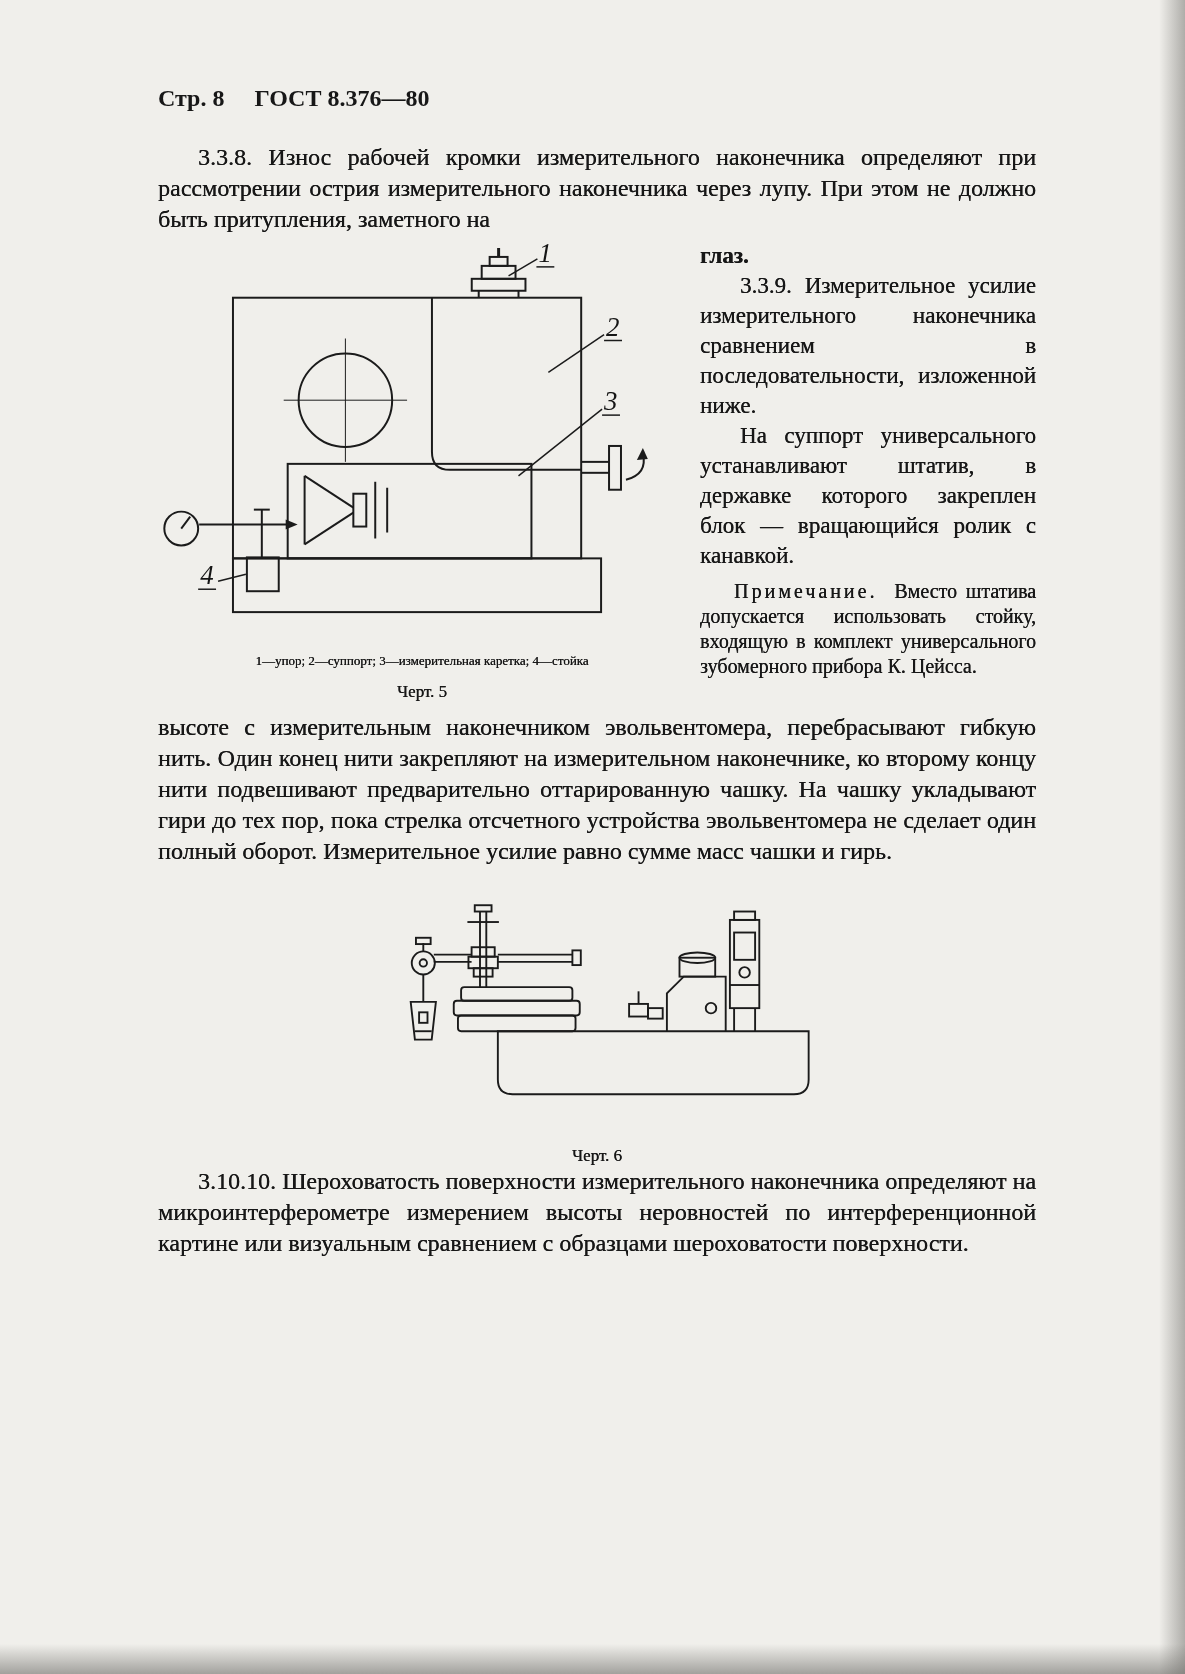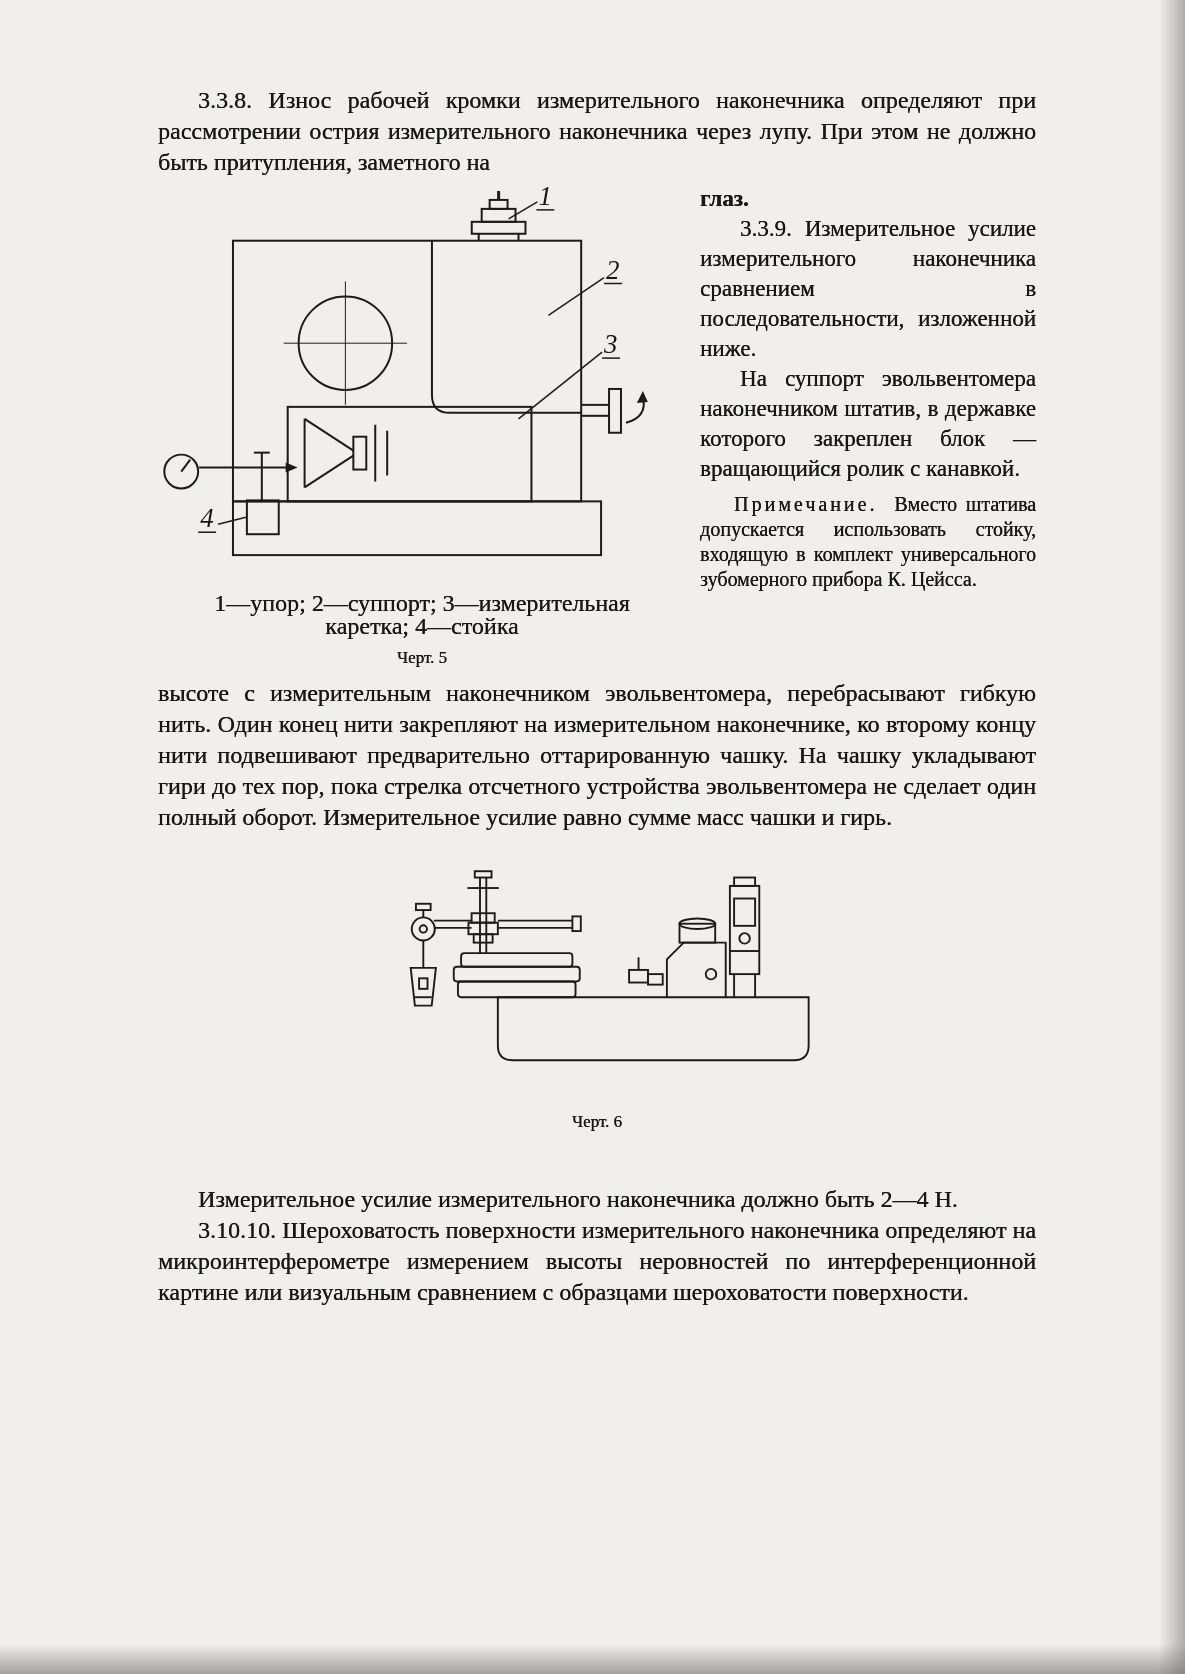--- a/index.html
+++ b/index.html
@@ -33,41 +33,45 @@
   .col-left { flex:none; width:528px; }
   .col-right { flex:1; }
   .col-right .body { font-size:23px; line-height:30px; }
   .glaz { font-weight:bold; }
   .note {
     font-size:20px; line-height:25px; text-align:justify; text-indent:34px;
     margin-top:8px; text-shadow:0.3px 0 0 currentColor;
   }
   .note-label { letter-spacing:3px; margin-right:8px; }
   .fig-caption {
-    font-size:24px; line-height:23px; text-align:center;
+    font-size:13px; line-height:23px; text-align:center;
     margin-top:16px; padding:0 24px; text-shadow:0.2px 0 0 currentColor;
   }
   .fig-label {
     font-size:17px; text-align:center; margin-top:10px;
     text-shadow:0.3px 0 0 currentColor;
   }
   .fig5-svg { display:block; margin:2px 0 0 0; }
   .fig6-wrap { margin:36px 0 0 238px; width:420px; }
   .fig6-label { margin-top:34px; }
   .p-full { margin-top:10px; }
   .p-force { margin-top:52px; }
   svg text { font-family:"Liberation Serif","DejaVu Serif",serif; }
 </style>
 </head>
 <body>
 
 <div class="page">
 
   <div class="content">
 
+    <div class="doc-header">
+      <span>Стр. 8</span>
+      <span>ГОСТ 8.376—80</span>
+    </div>
 
     <p class="body indent">3.3.8. Износ рабочей кромки измерительного наконечника определяют при рассмотрении острия измерительного наконечника через лупу. При этом не должно быть притупления, заметного на</p>
 
     <div class="two-col">
 
       <div class="col-left">
         <svg class="fig5-svg" viewBox="0 0 530 392" width="528" height="390" xmlns="http://www.w3.org/2000/svg">
           <g fill="none" stroke="#1b1b1b" stroke-width="2">
 
             <rect x="75" y="317" width="370" height="54"></rect>
@@ -127,21 +131,21 @@
             <text x="42" y="343">4</text>
           </g>
         </svg>
         <p class="fig-caption">1—упор; 2—суппорт; 3—измерительная каретка; 4—стойка</p>
         <p class="fig-label">Черт. 5</p>
       </div>
 
       <div class="col-right">
         <p class="body glaz">глаз.</p>
         <p class="body indent">3.3.9. Измерительное усилие измерительного наконечника сравнением в последовательности, изложенной ниже.</p>
-        <p class="body indent">На суппорт эвольвентомера наконечником штатив, в державке которого закреплен блок — вращающийся ролик с канавкой.</p>
+        <p class="body indent">На суппорт универсального устанавливают штатив, в державке которого закреплен блок — вращающийся ролик с канавкой.</p>
         <p class="note">
           <span class="note-label">Примечание.</span>
           <span>Вместо штатива допускается использовать стойку, входящую в комплект универсального зубомерного прибора К. Цейсса.</span>
         </p>
       </div>
 
     </div>
 
     <p class="body p-full">высоте с измерительным наконечником эвольвентомера, перебрасывают гибкую нить. Один конец нити закрепляют на измерительном наконечнике, ко второму концу нити подвешивают предварительно оттарированную чашку. На чашку укладывают гири до тех пор, пока стрелка отсчетного устройства эвольвентомера не сделает один полный оборот. Измерительное усилие равно сумме масс чашки и гирь.</p>
 
@@ -194,20 +198,19 @@
           <rect x="322" y="28" width="20" height="26"></rect>
           <circle cx="332" cy="66" r="5"></circle>
           <line x1="318" y1="78" x2="346" y2="78"></line>
           <line x1="322" y1="100" x2="322" y2="122"></line>
           <line x1="342" y1="100" x2="342" y2="122"></line>
         </g>
       </svg>
     </div>
     <p class="fig-label fig6-label">Черт. 6</p>
 
-    <p class="body indent p-force">Измерительное усилие измерительного наконечника должно быть 2—4 Н.</p>
     <p class="body indent">3.10.10. Шероховатость поверхности измерительного наконечника определяют на микроинтерферометре измерением высоты неровностей по интерференционной картине или визуальным сравнением с образцами шероховатости поверхности.</p>
 
   </div>
 
   <div class="edge-right"></div>
   <div class="edge-bottom"></div>
 </div>
 
 </body></html>

